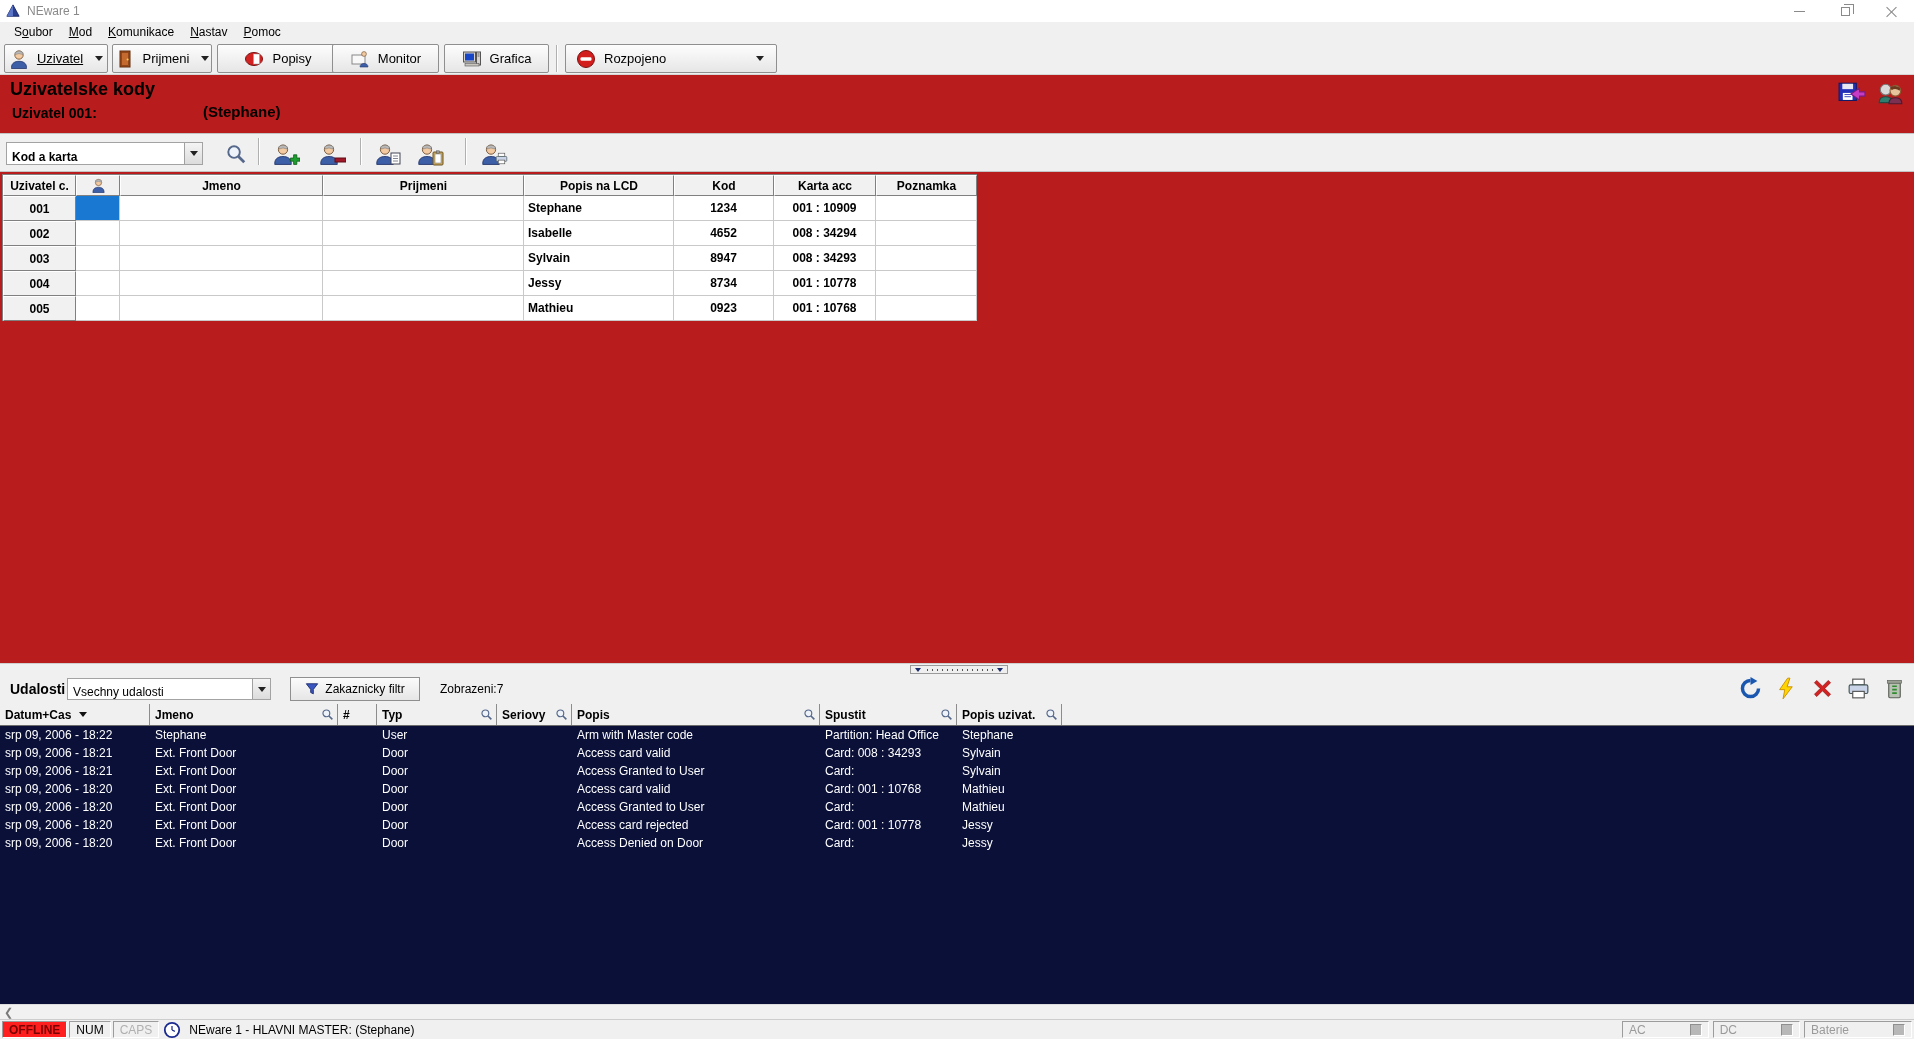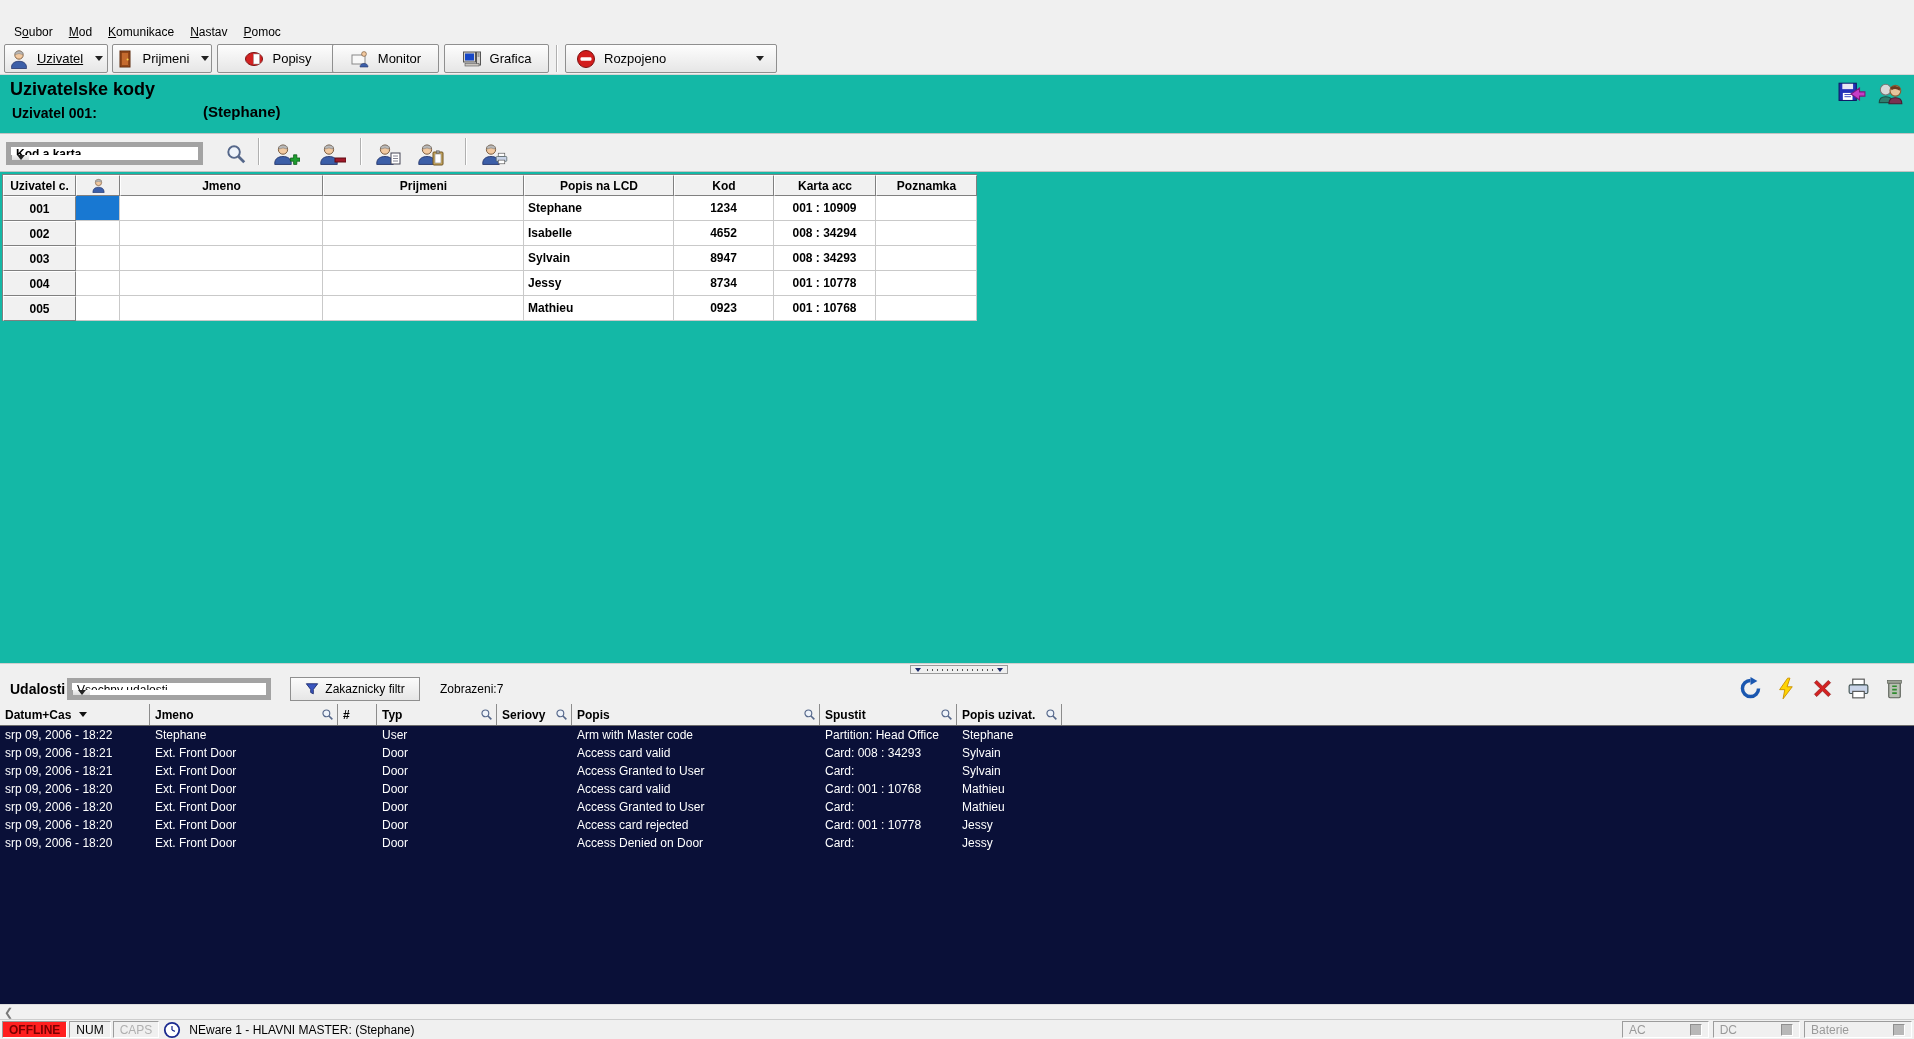--- a/index.html
+++ b/index.html
@@ -26,30 +26,30 @@
   .menuitem u { text-decoration:underline; }
 
   
   #toolbar { position:absolute; left:0; top:42px; width:1914px; height:33px; background:#f0f0f0; border-bottom:1px solid #d6d6d6; }
   .tbtn { position:absolute; top:2px; height:29px; background:linear-gradient(#fdfdfd,#e6e6e6); border:1px solid #8f8f8f; border-radius:2px; display:flex; align-items:center; justify-content:center; gap:8px; font-size:13px; }
   .tbtn .ic { width:20px; height:20px; flex:0 0 auto; }
   .caret { width:0; height:0; border-left:4px solid transparent; border-right:4px solid transparent; border-top:5px solid #222; margin-left:4px; }
   .vsep { position:absolute; top:3px; width:2px; height:27px; border-left:1px solid #b0b0b0; border-right:1px solid #ffffff; }
 
   
-  #main { position:absolute; left:0; top:75px; width:1914px; height:588px; background:#14b8a6; }
+  #main { position:absolute; left:0; top:75px; width:1914px; height:588px; background:#b91c1c; }
   #pagetitle { position:absolute; left:10px; top:4px; font-size:18px; font-weight:bold; }
   #usersub { position:absolute; left:12px; top:30px; font-size:14px; font-weight:bold; }
   #usersubname { position:absolute; left:203px; top:28px; font-size:15px; font-weight:bold; }
   #hdr-icons { position:absolute; right:10px; top:6px; display:flex; gap:10px; }
   #hdr-icons .ic { width:28px; height:26px; }
 
   
   #filterbar { position:absolute; left:0; top:58px; width:1914px; height:39px; background:#f0f0f0; border-top:1px solid #c3c3c3; border-bottom:1px solid #c3c3c3; }
-  .combo { position:absolute; background:#fff; border:5px solid #a3a3a3; display:flex; align-items:flex-start;flex-direction:column; }
+  .combo { position:absolute; background:#fff; border:1px solid #a3a3a3; display:flex; align-items:flex-end; }
   .combo .val { flex:1; padding-left:5px; font-size:12px; font-weight:bold; white-space:nowrap; overflow:hidden; }
   .combo .dd { width:18px; align-self:stretch; background:linear-gradient(#f4f4f4,#dcdcdc); border-left:1px solid #a0a0a0; display:flex; align-items:center; justify-content:center; }
   .combo .dd .caret { margin:0; border-top-width:5px; }
   .iconbtn { position:absolute; display:flex; align-items:center; justify-content:center; }
 
   
   #usertable { position:absolute; left:2px; top:99px; border-left:1px solid #808080; border-top:1px solid #808080; }
   .urow { display:flex; }
   .ucell { border-right:1px solid #808080; border-bottom:1px solid #808080; font-size:12px; font-weight:bold; display:flex; align-items:center; overflow:hidden; }
   .uhead { background:#f1f1f1; border-top:1px solid #fff; border-left:1px solid #fff; justify-content:center; height:21px; }
@@ -118,20 +118,38 @@
     <symbol id="sym-printer" viewBox="0 0 16 16">
       <rect x="4" y="1.5" width="8" height="4" fill="#fff" stroke="#555" stroke-width="0.8"></rect>
       <rect x="1.5" y="5.5" width="13" height="6" rx="1" fill="#c9d4e8" stroke="#455" stroke-width="0.8"></rect>
       <rect x="4" y="10" width="8" height="4.5" fill="#fff" stroke="#555" stroke-width="0.8"></rect>
     </symbol>
   </defs>
 </svg>
 
 <div id="app">
 
+  <div id="titlebar">
+    <svg class="logo" viewBox="0 0 16 16">
+      <path d="M8 1 L15 14 H1 Z" fill="#2a3f8f" stroke="#16255e"></path>
+      <path d="M8 1 L8 14 L1 14 Z" fill="#5a74c8"></path>
+    </svg>
+    <span class="title">NEware 1</span>
+    <div class="wincontrols">
+      <div class="winbtn">
+          <span class="minline"></span>
+        </div>
+      <div class="winbtn">
+          <span class="restore"></span>
+        </div>
+      <div class="winbtn">
+          <span class="closex"></span>
+        </div>
+    </div>
+  </div>
 
   <div id="menubar">
     <span class="menuitem"><span>S</span><u>o</u><span>ubor</span></span>
     <span class="menuitem"><span></span><u>M</u><span>od</span></span>
     <span class="menuitem"><span></span><u>K</u><span>omunikace</span></span>
     <span class="menuitem"><span></span><u>N</u><span>astav</span></span>
     <span class="menuitem"><span></span><u>P</u><span>omoc</span></span>
   </div>
 
   <div id="toolbar">

